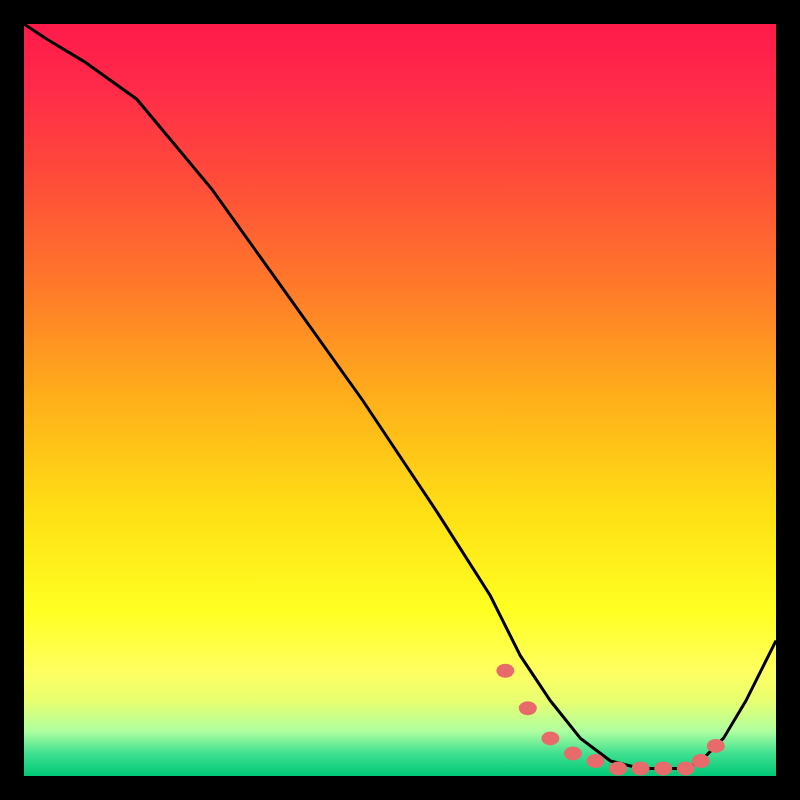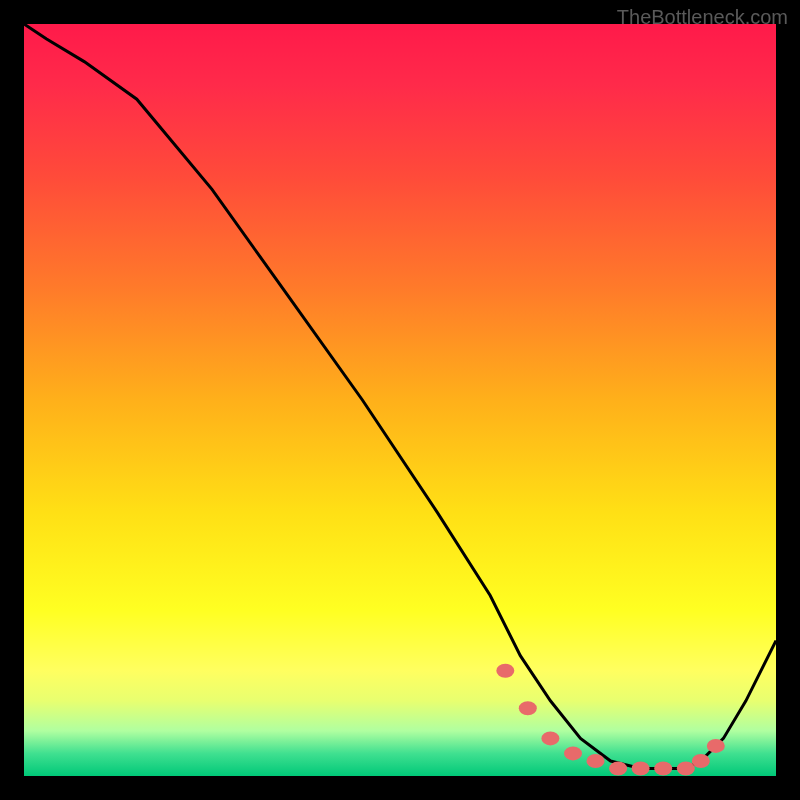--- a/index.html
+++ b/index.html
@@ -44,21 +44,20 @@
     position: absolute;
     inset: 0;
     width: 100%;
     height: 100%;
   }
 </style>
 </head>
 <body>
 
 <div class="container">
-  <div class="watermark">TheBottleneck.com</div>
   <div class="plot-area">
     <div class="gradient-bg"></div>
     <svg class="curve" viewBox="0 0 752 752" preserveAspectRatio="none">
       <path id="curve-path" fill="none" stroke="#000000" stroke-width="3" d="M0.0,0.0 L22.6,15.0 L60.2,37.6 L112.8,75.2 L188.0,165.4 L263.2,270.7 L338.4,376.0 L413.6,488.8 L466.2,571.5 L496.3,631.7 L526.4,676.8 L556.5,714.4 L586.6,737.0 L616.6,744.5 L646.7,744.5 L661.8,744.5 L676.8,737.0 L699.4,714.4 L721.9,676.8 L752.0,616.6"></path>
       <g id="marker-group">
           <ellipse cx="481.3" cy="646.7" rx="9" ry="7" fill="#e86a6a"></ellipse>
           <ellipse cx="503.8" cy="684.3" rx="9" ry="7" fill="#e86a6a"></ellipse>
           <ellipse cx="526.4" cy="714.4" rx="9" ry="7" fill="#e86a6a"></ellipse>
           <ellipse cx="549.0" cy="729.4" rx="9" ry="7" fill="#e86a6a"></ellipse>
           <ellipse cx="571.5" cy="737.0" rx="9" ry="7" fill="#e86a6a"></ellipse>

